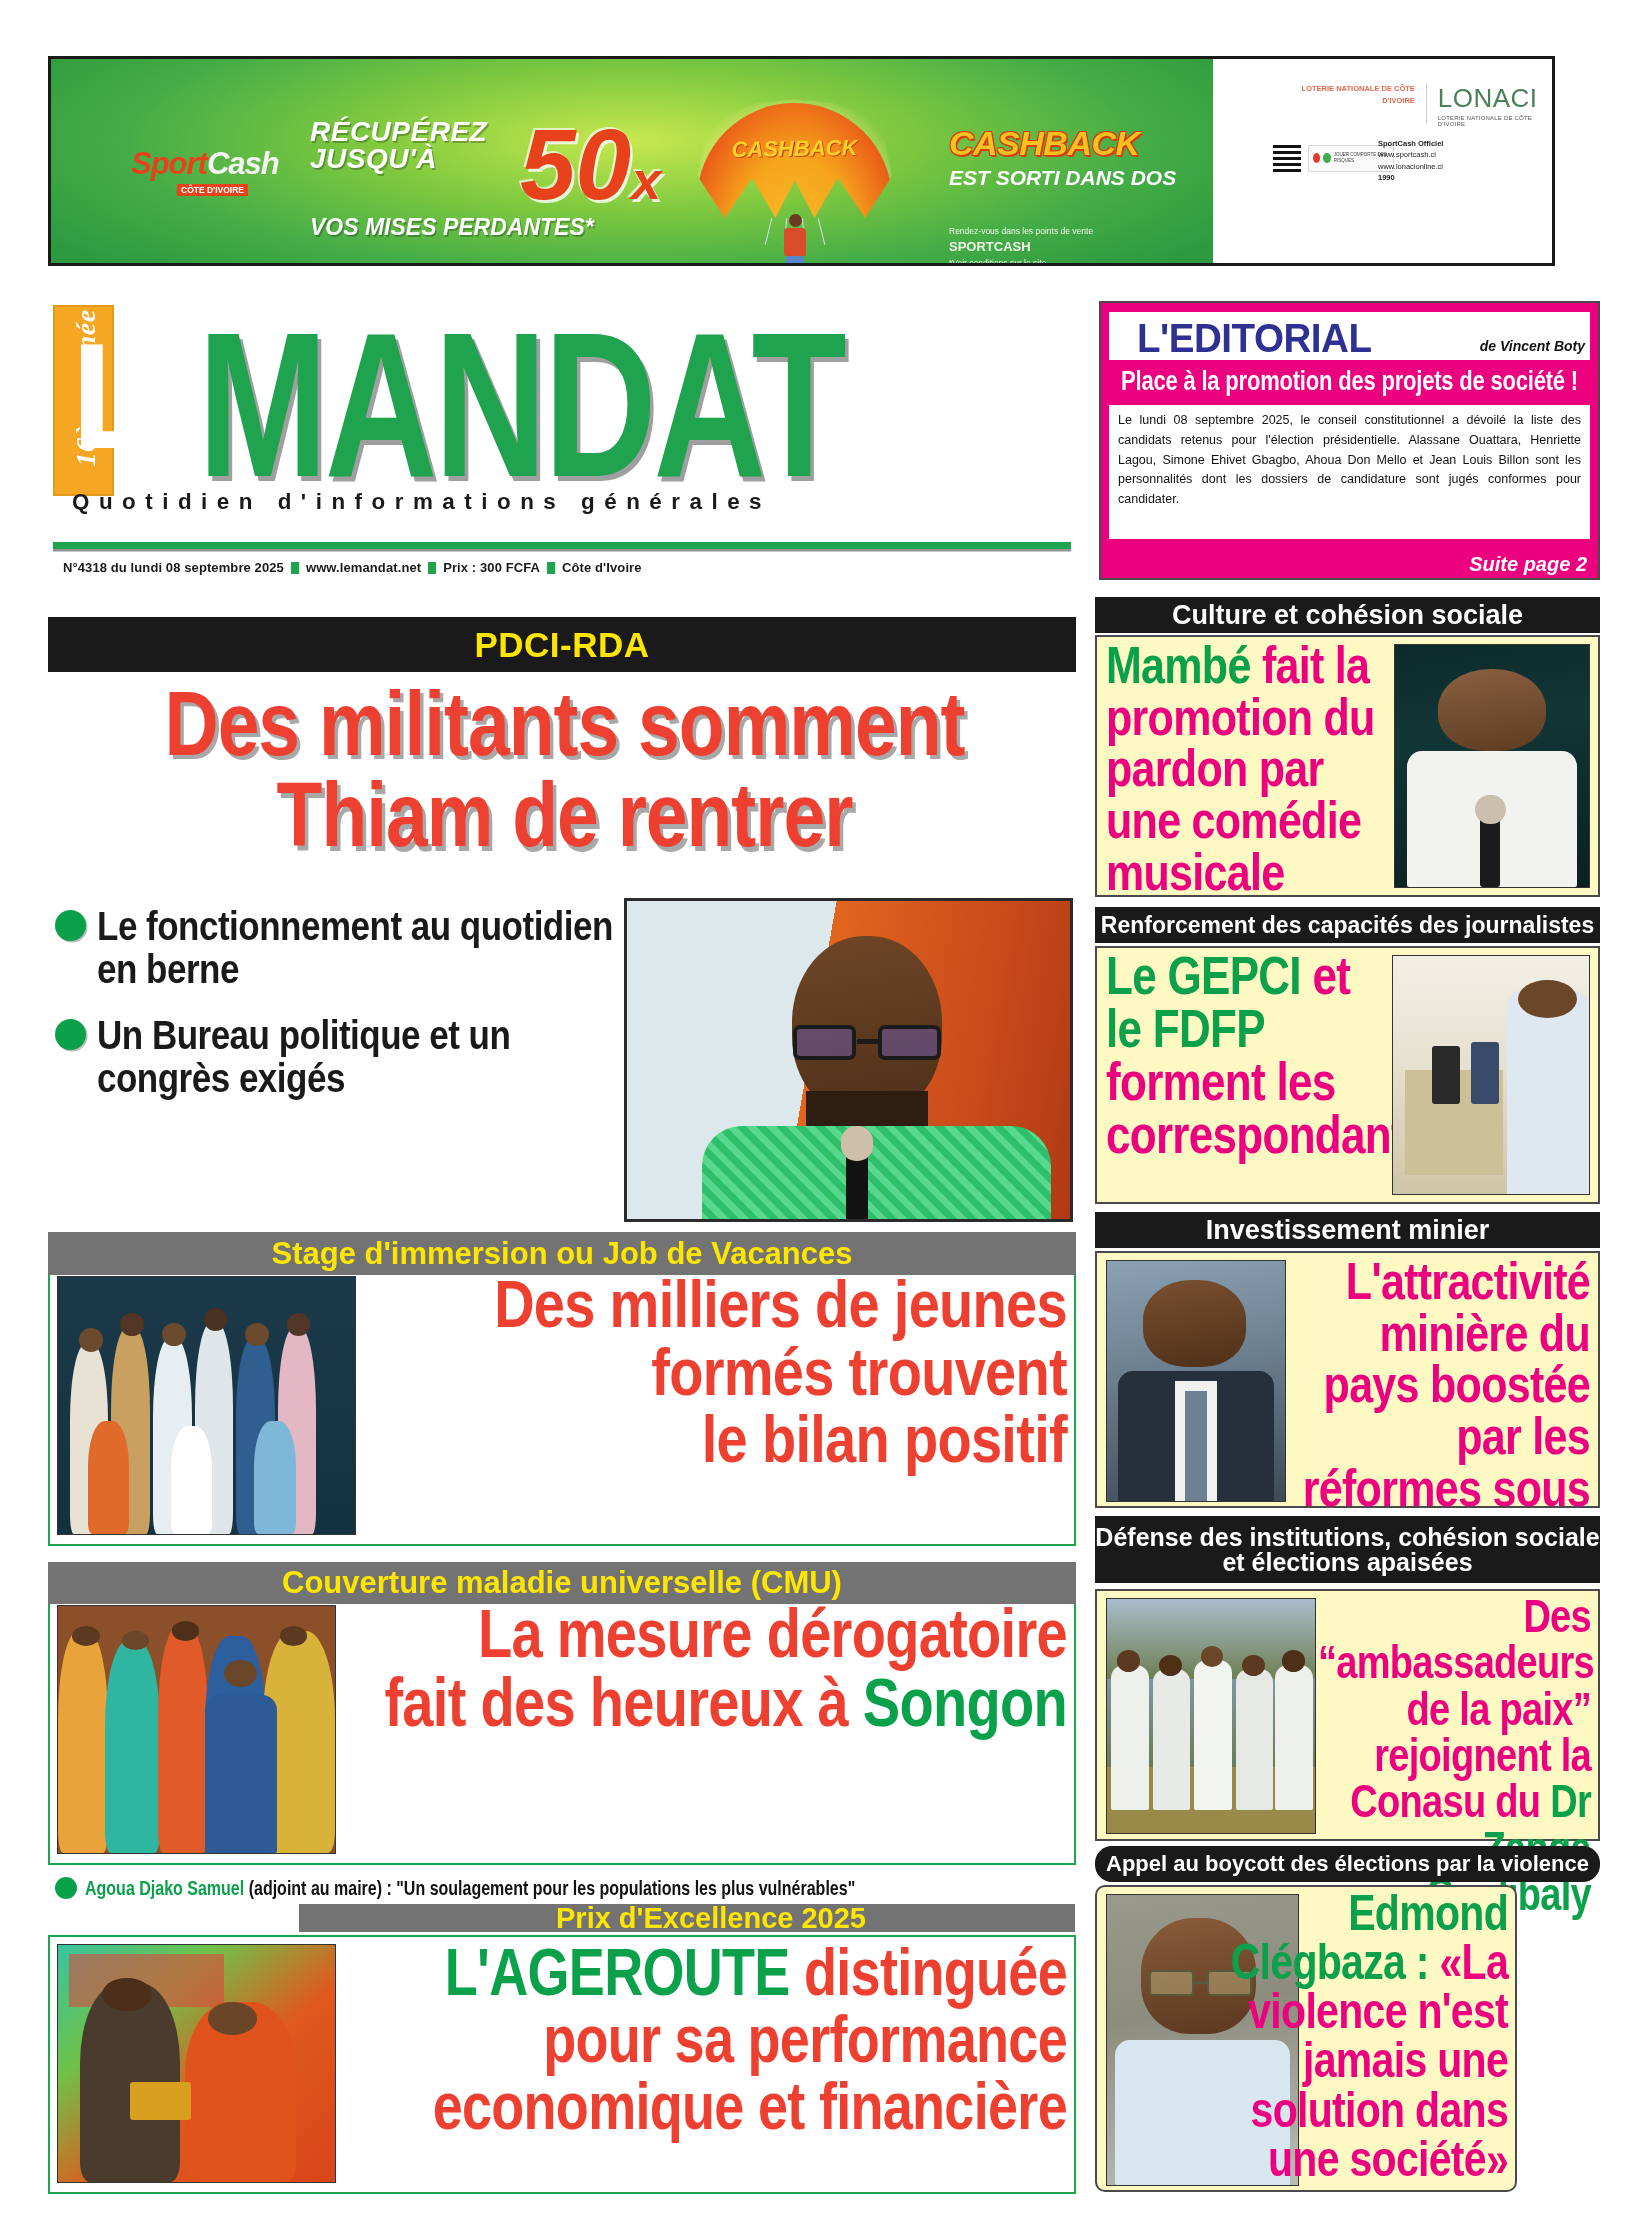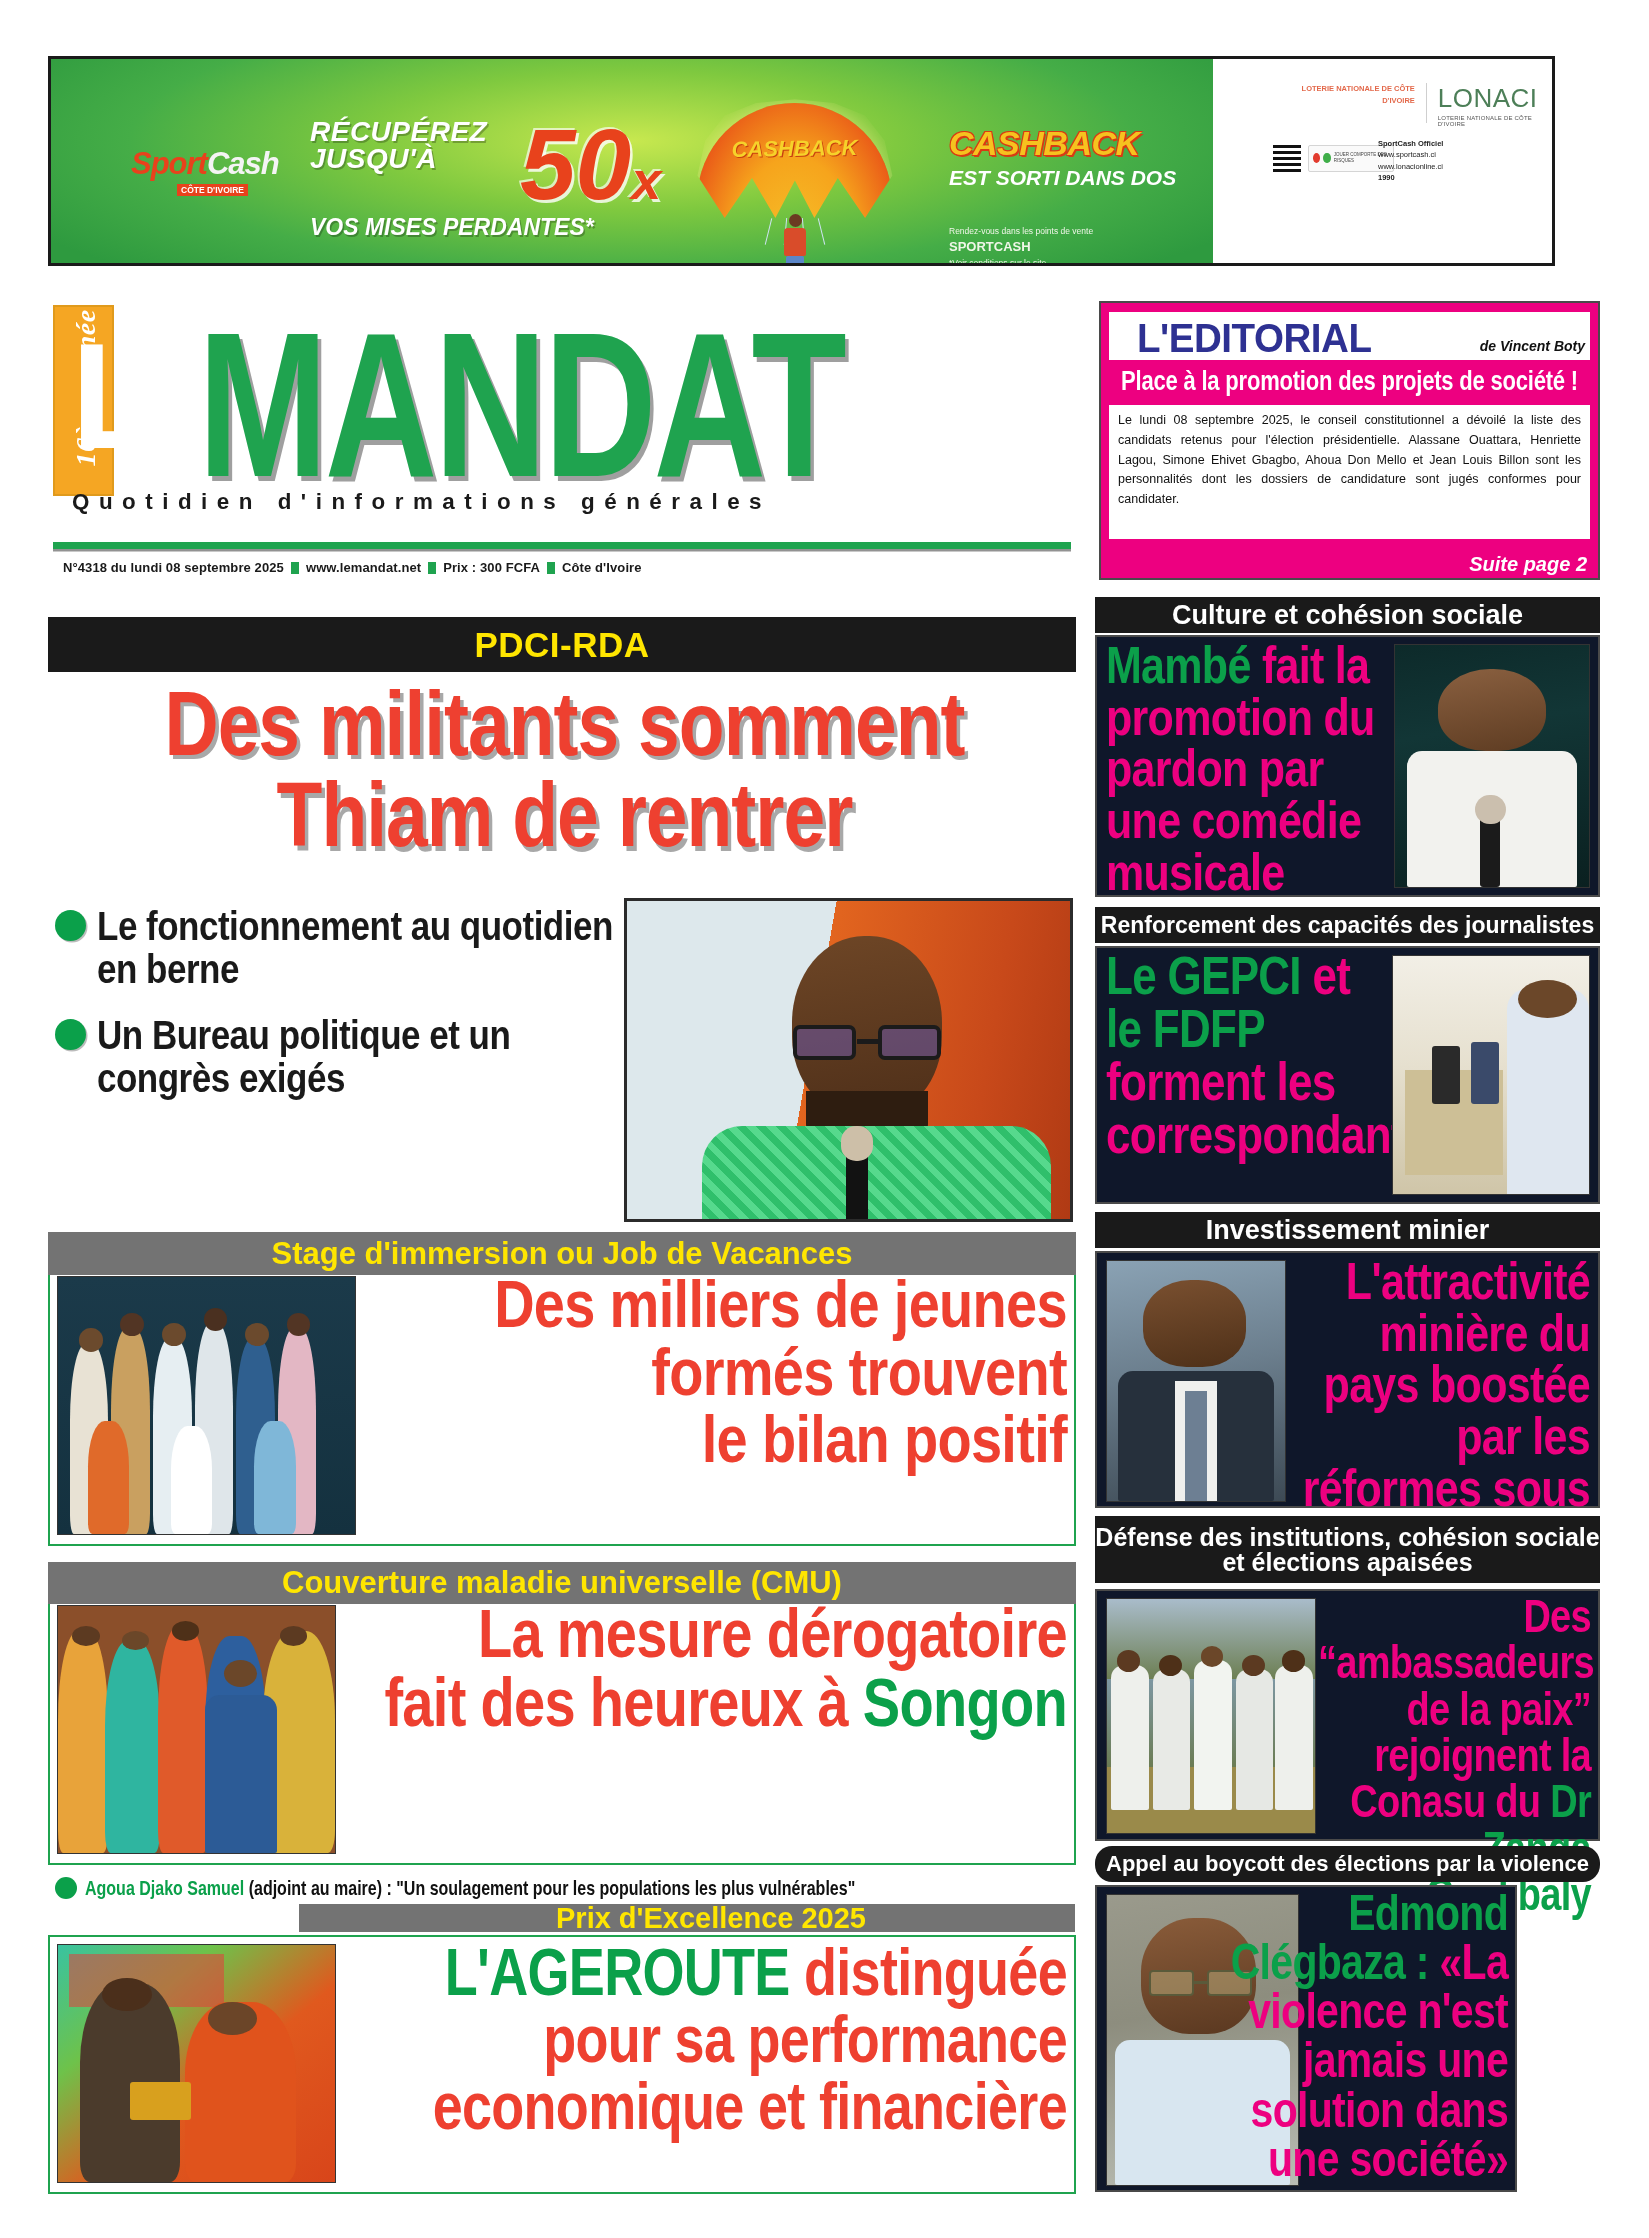--- a/index.html
+++ b/index.html
@@ -250,21 +250,21 @@
      transform: scaleY(1.24); transform-origin: right top; letter-spacing:-0.7px; }
   .sec4-head .green { color:#0BA04A; }
 
   
   .rkick {
     position:absolute; background:#1a1a1a; color:#ffffff; font-weight:bold;
     display:flex; align-items:center; justify-content:center; text-align:center;
     line-height: 1.0;
   }
   .rbox {
-    position:absolute; background:#0f172a; border: 2px solid #4a4a4a;
+    position:absolute; background:#fef9c3; border: 2px solid #4a4a4a;
     display:flex;
   }
   .rbox .rtext { font-weight: bold; line-height: 1.0; transform-origin: left top; }
   .rphoto { border: 1.5px solid #333; overflow:hidden; }
 
   .r1k { left: 1095px; top: 597px; width: 505px; height: 36px; font-size: 27px; }
   .r1  { left: 1095px; top: 635px; width: 505px; height: 262px; }
   .r1 .rtext { position:absolute; left: 9px; top: 3px; width: 269px; font-size: 43px;
       transform: scaleY(1.2); letter-spacing:-0.7px; color:#ED0080; }
   .r1 .rtext .green { color:#0BA04A; }
@@ -291,21 +291,21 @@
   .r4k { left: 1095px; top: 1516px; width: 505px; height: 67px; font-size: 25px; }
   .r4  { left: 1095px; top: 1589px; width: 505px; height: 252px; }
   .r4 .rphoto { position:absolute; left: 9px; top: 7px; width: 210px; height: 236px;
       background: linear-gradient(180deg,#9db3c5 0%, #7f9aab 30%, #6b7c53 72%, #8b7b3f 100%); }
   .r4 .rtext { position:absolute; right: 7px; top: 2px; width: 273px; font-size: 38px;
       text-align:right; transform: scaleY(1.22); transform-origin: right top;
       letter-spacing:-0.7px; color:#ED0080; }
   .r4 .rtext .green { color:#0BA04A; }
 
   .r5k { left: 1095px; top: 1846px; width: 505px; height: 36px; font-size: 22px; border-radius: 17px; }
-  .r5  { left: 1095px; top: 1885px; width: 422px; height: 307px; }
+  .r5  { left: 1095px; top: 1885px; width: 422px; height: 307px; border-radius: 10px; }
   .r5 .rphoto { position:absolute; left: 9px; top: 7px; width: 193px; height: 292px;
       background: linear-gradient(170deg,#9a9a8c 0%, #8d8d7e 40%, #b9bdb4 100%); }
   .r5 .rtext { position:absolute; right: 7px; top: 2px; width: 289px; font-size: 41px;
       text-align:right; transform: scaleY(1.2); transform-origin: right top;
       letter-spacing:-0.7px; color:#ED0080; }
   .r5 .rtext .green { color:#0BA04A; }
 
   
   .crowd { position:absolute; inset:0; }
   .crowd i { position:absolute; border-radius: 40% 40% 10% 10%; }

